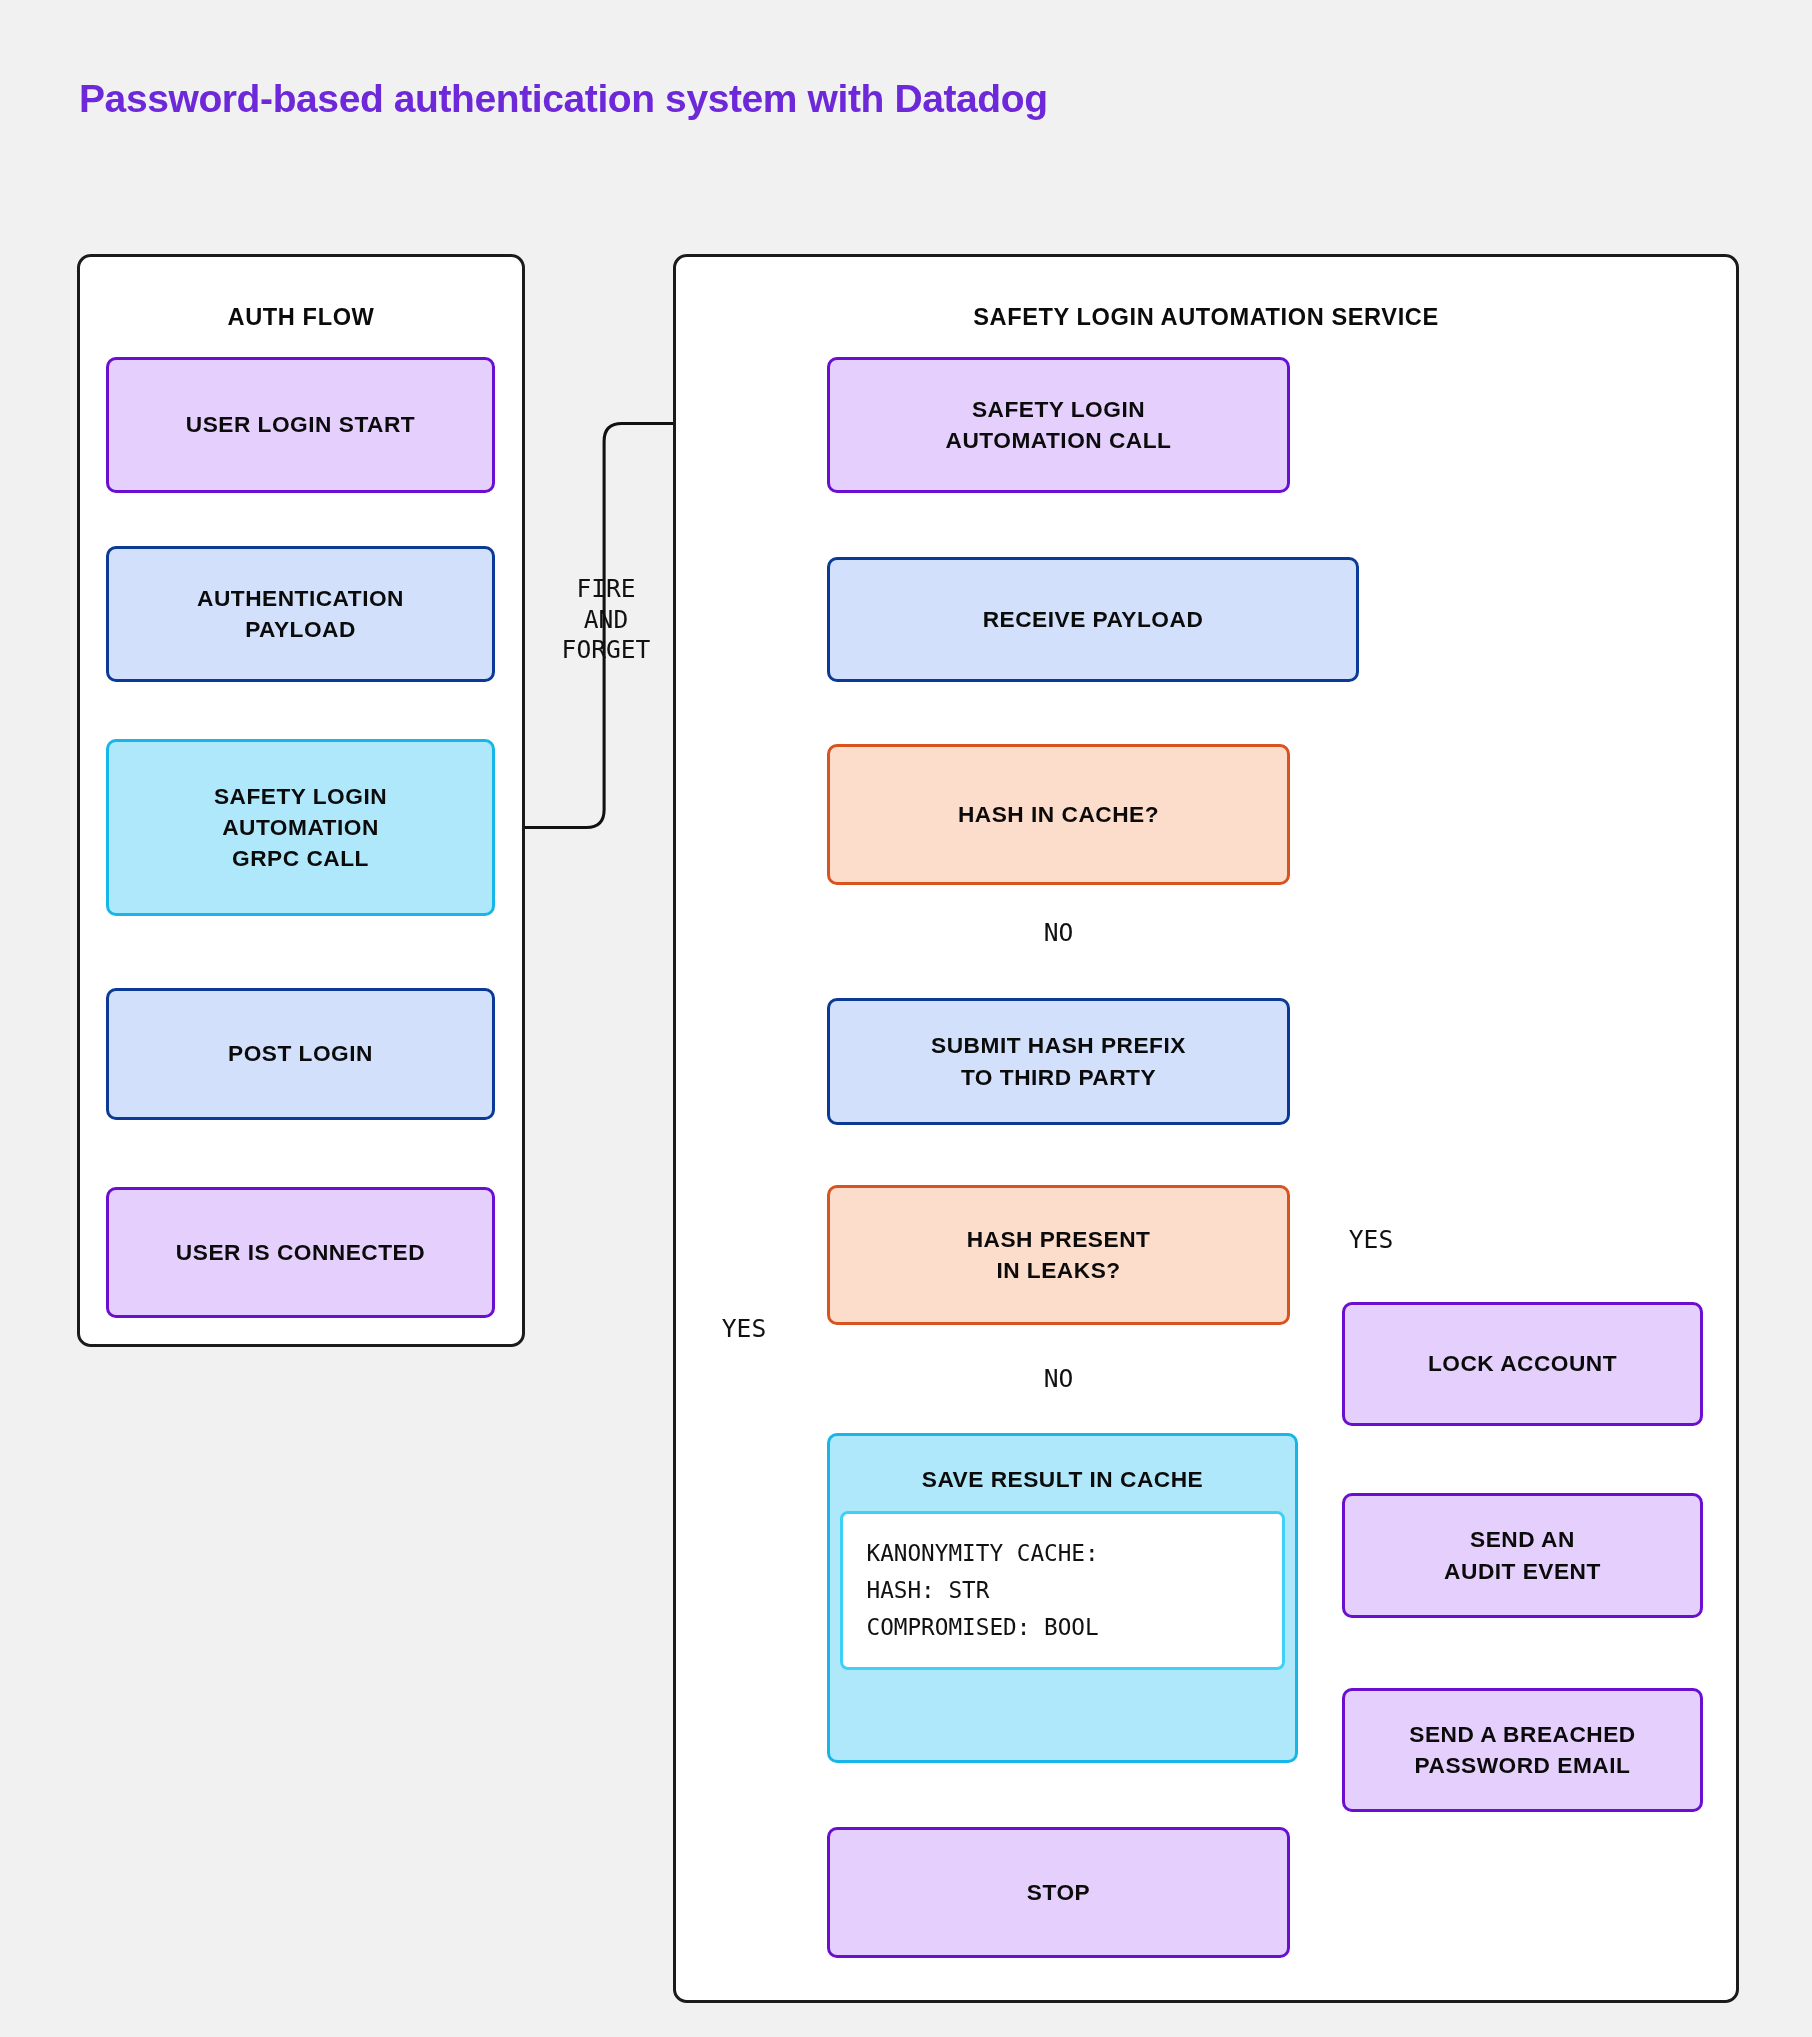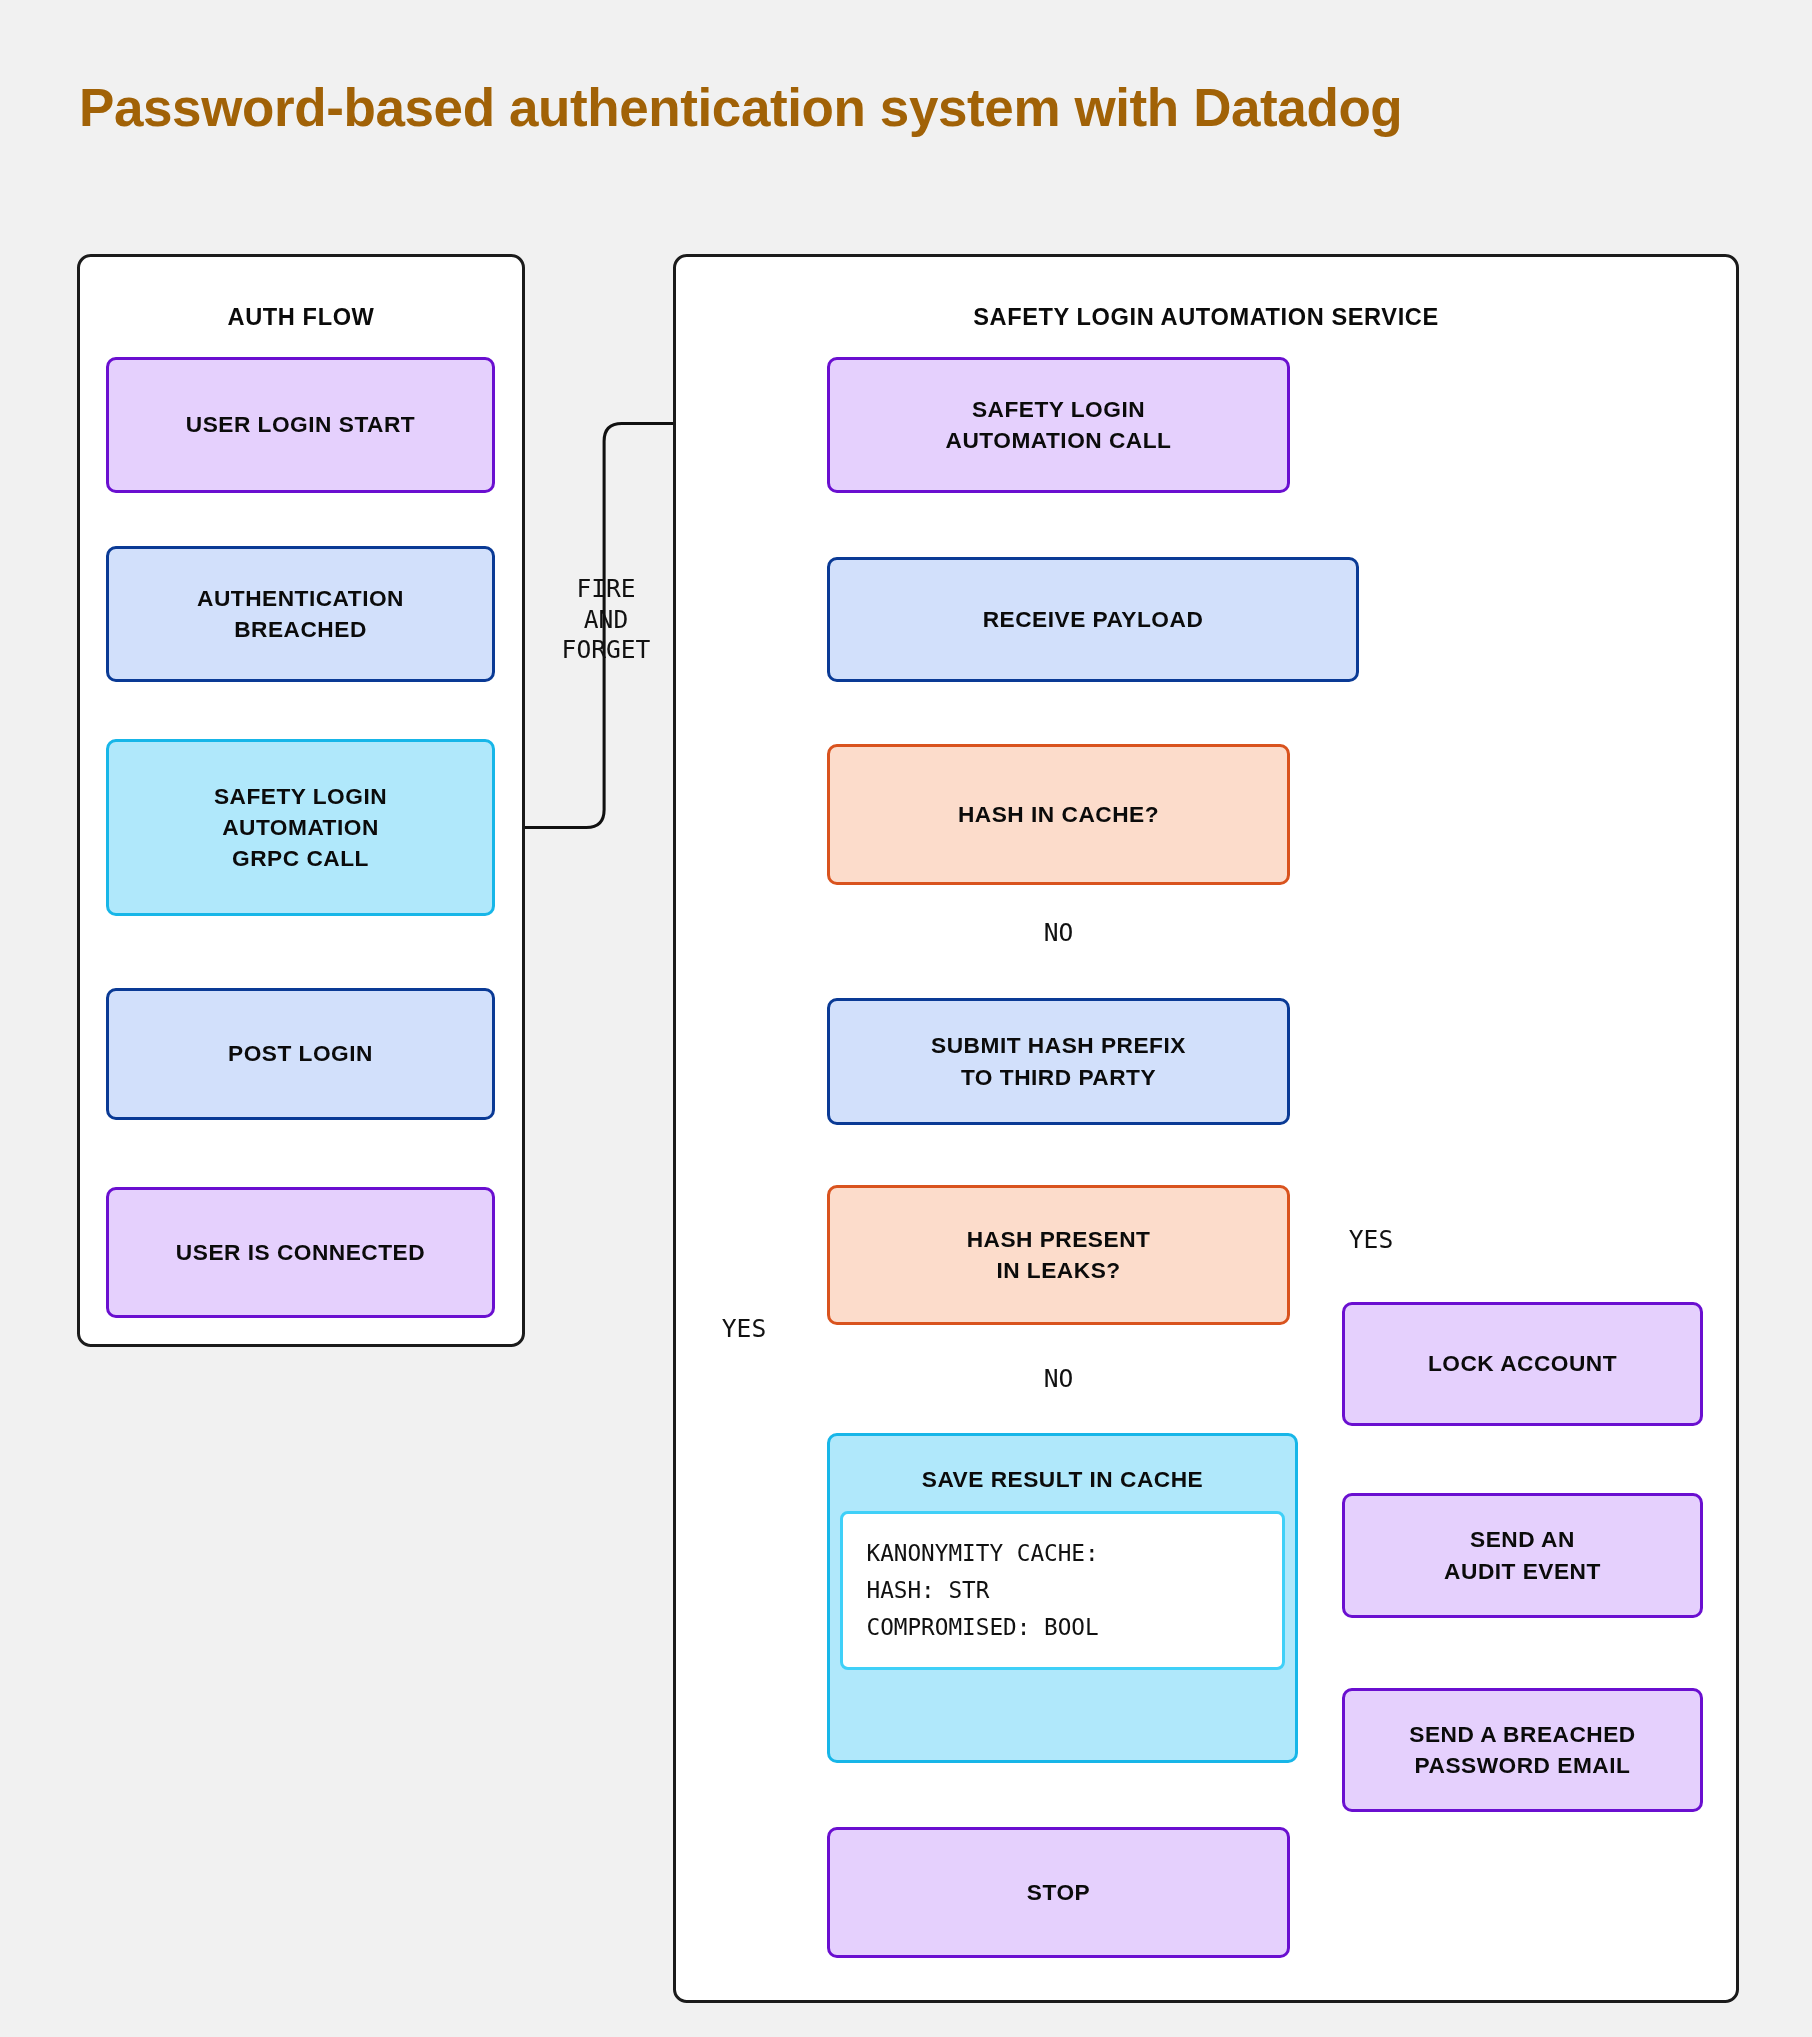--- a/index.html
+++ b/index.html
@@ -18,23 +18,23 @@
     position: absolute;
     inset: 0;
     width: 1813px;
     height: 2037px;
   }
 
   
   .title {
     position: absolute;
     left: 79px; top: 77px;
-    font-size: 53px;
+    font-size: 39px;
     font-weight: 700;
-    color: #a16207;
+    color: #6d28d9;
     letter-spacing: -0.4px;
     white-space: nowrap;
   }
 
   
   .legend {
     position: absolute;
     left: 81px; top: 175px;
     display: flex;
     align-items: center;
@@ -184,21 +184,21 @@
   <div class="panel" id="panel-auth">
     <div class="panel-title">AUTH FLOW</div>
   </div>
 
   <div class="node" style="left:106px;top:357px;width:389px;height:136px;background:#e5d0fd;border-color:#6a0fd0;">
     <div class="node-label">USER LOGIN START</div>
   </div>
 
   <div class="node" style="left:106px;top:546px;width:389px;height:136px;background:#d2e0fb;border-color:#0a3a95;">
     <div class="node-label">AUTHENTICATION
-BREACHED</div>
+PAYLOAD</div>
   </div>
 
   <div class="node" style="left:106px;top:739px;width:389px;height:177px;background:#b0e8fb;border-color:#17b6e8;">
     <div class="node-label">SAFETY LOGIN
 AUTOMATION
 GRPC CALL</div>
   </div>
 
   <div class="node" style="left:106px;top:988px;width:389px;height:132px;background:#d2e0fb;border-color:#0a3a95;">
     <div class="node-label">POST LOGIN</div>

